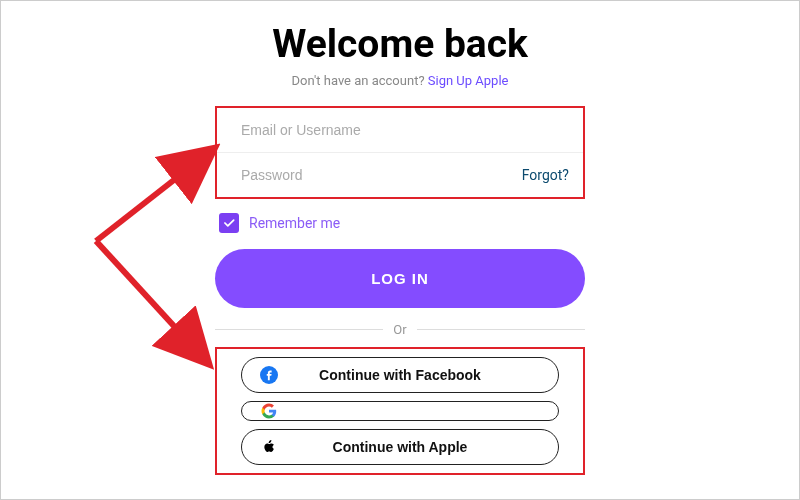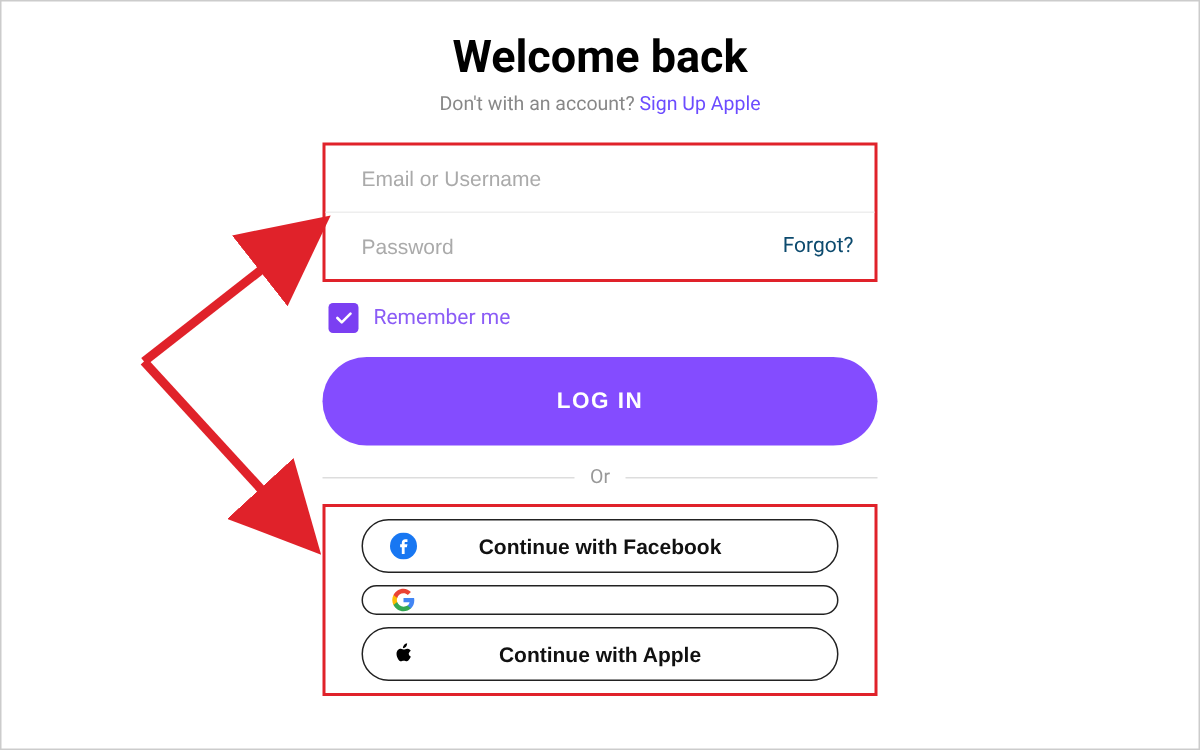--- a/index.html
+++ b/index.html
@@ -11,21 +11,21 @@
       position: relative;
       border: 1px solid #ccc;
     }
     .container {
       width: 370px;
       margin: 0 auto;
       padding-top: 20px;
       text-align: center;
     }
     .title {
-      font-size: 30px;
+      font-size: 39px;
       font-weight: 700;
       color: #000;
       margin-bottom: 6px;
     }
     .subtitle {
       font-size: 13px;
       color: #888;
       margin-bottom: 18px;
     }
     .signup-link {
@@ -138,21 +138,21 @@
       top: 130px;
       pointer-events: none;
     }
   </style>
 </head>
 <body>
 
 <div class="container">
   <h1 class="title">Welcome back</h1>
   <div class="subtitle">
-    <span>Don't with an account? </span><a href="#" class="signup-link">Sign Up Apple</a>
+    <span>Don't have an account? </span><a href="#" class="signup-link">Sign Up Apple</a>
   </div>
 
   <div class="input-block">
     <div class="input-row">
       <input type="text" class="text-input" placeholder="Email or Username" style="">
     </div>
     <div class="input-row">
       <input type="password" class="text-input" placeholder="Password" style="">
       <a href="#" class="forgot-link">Forgot?</a>
     </div>

